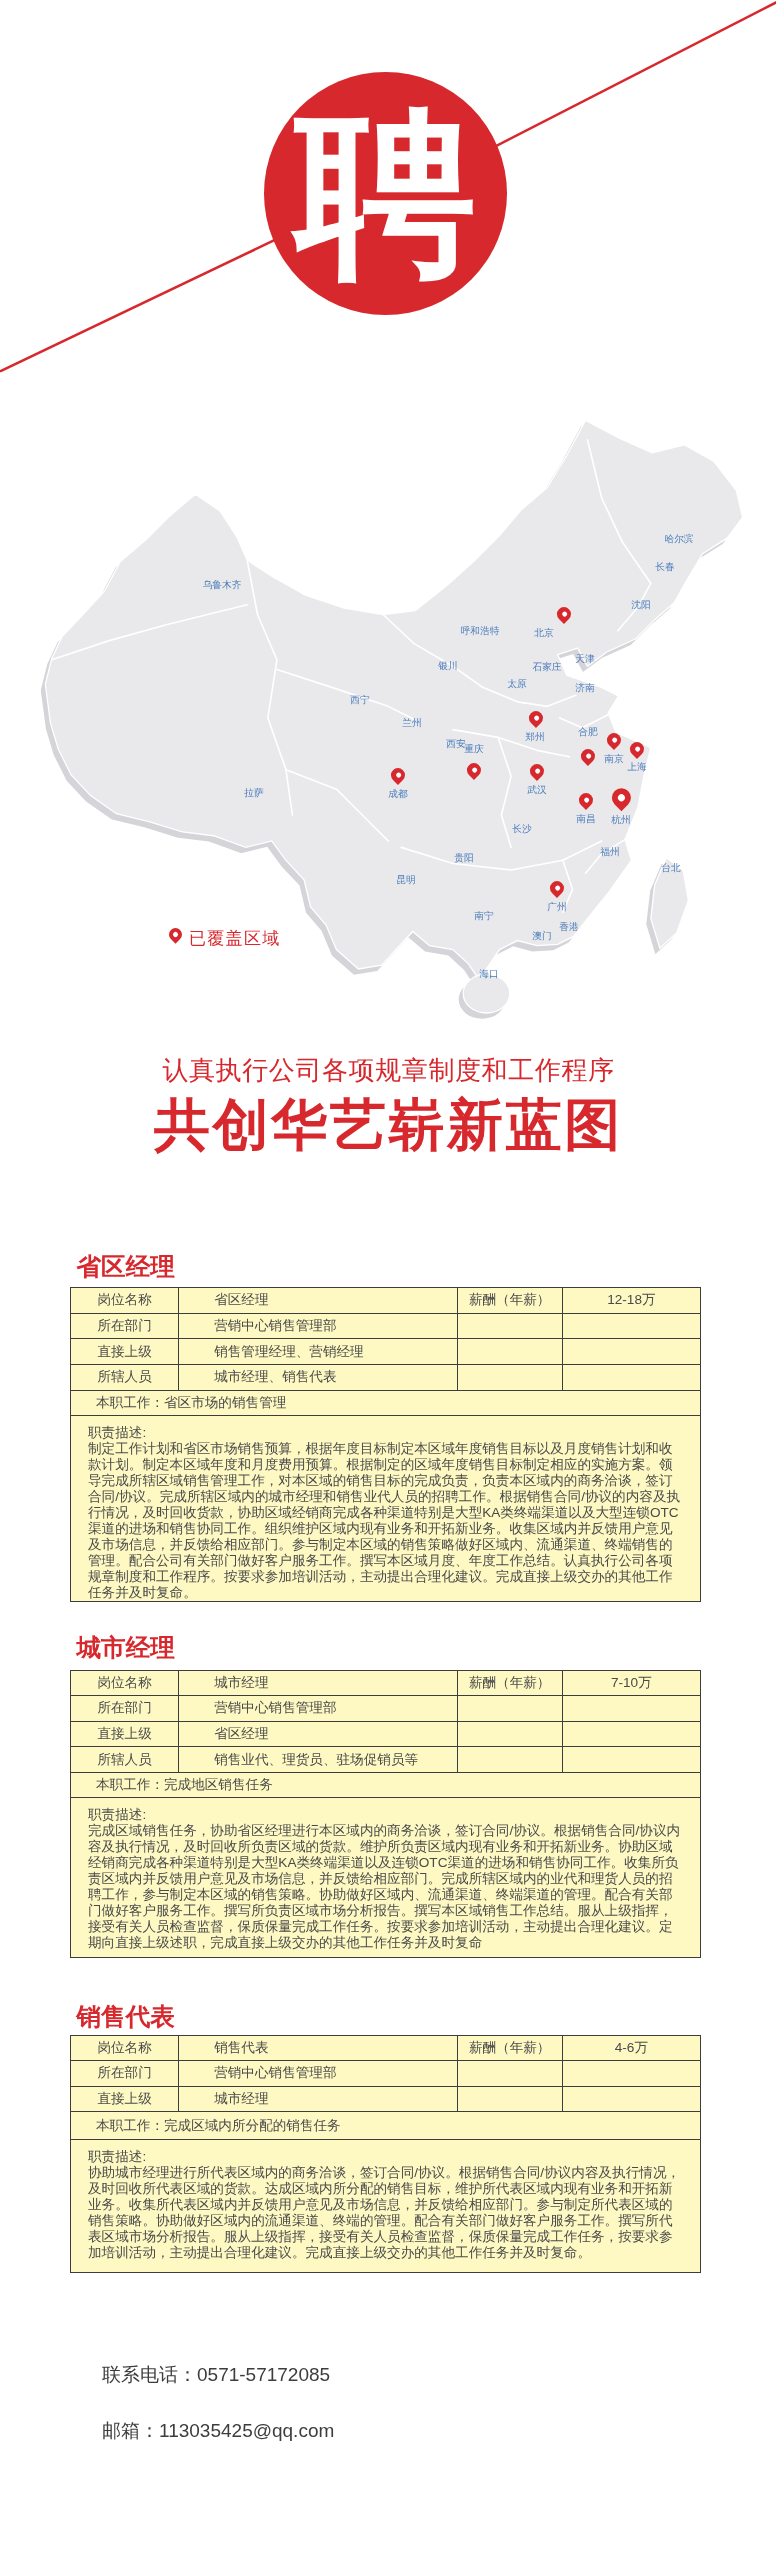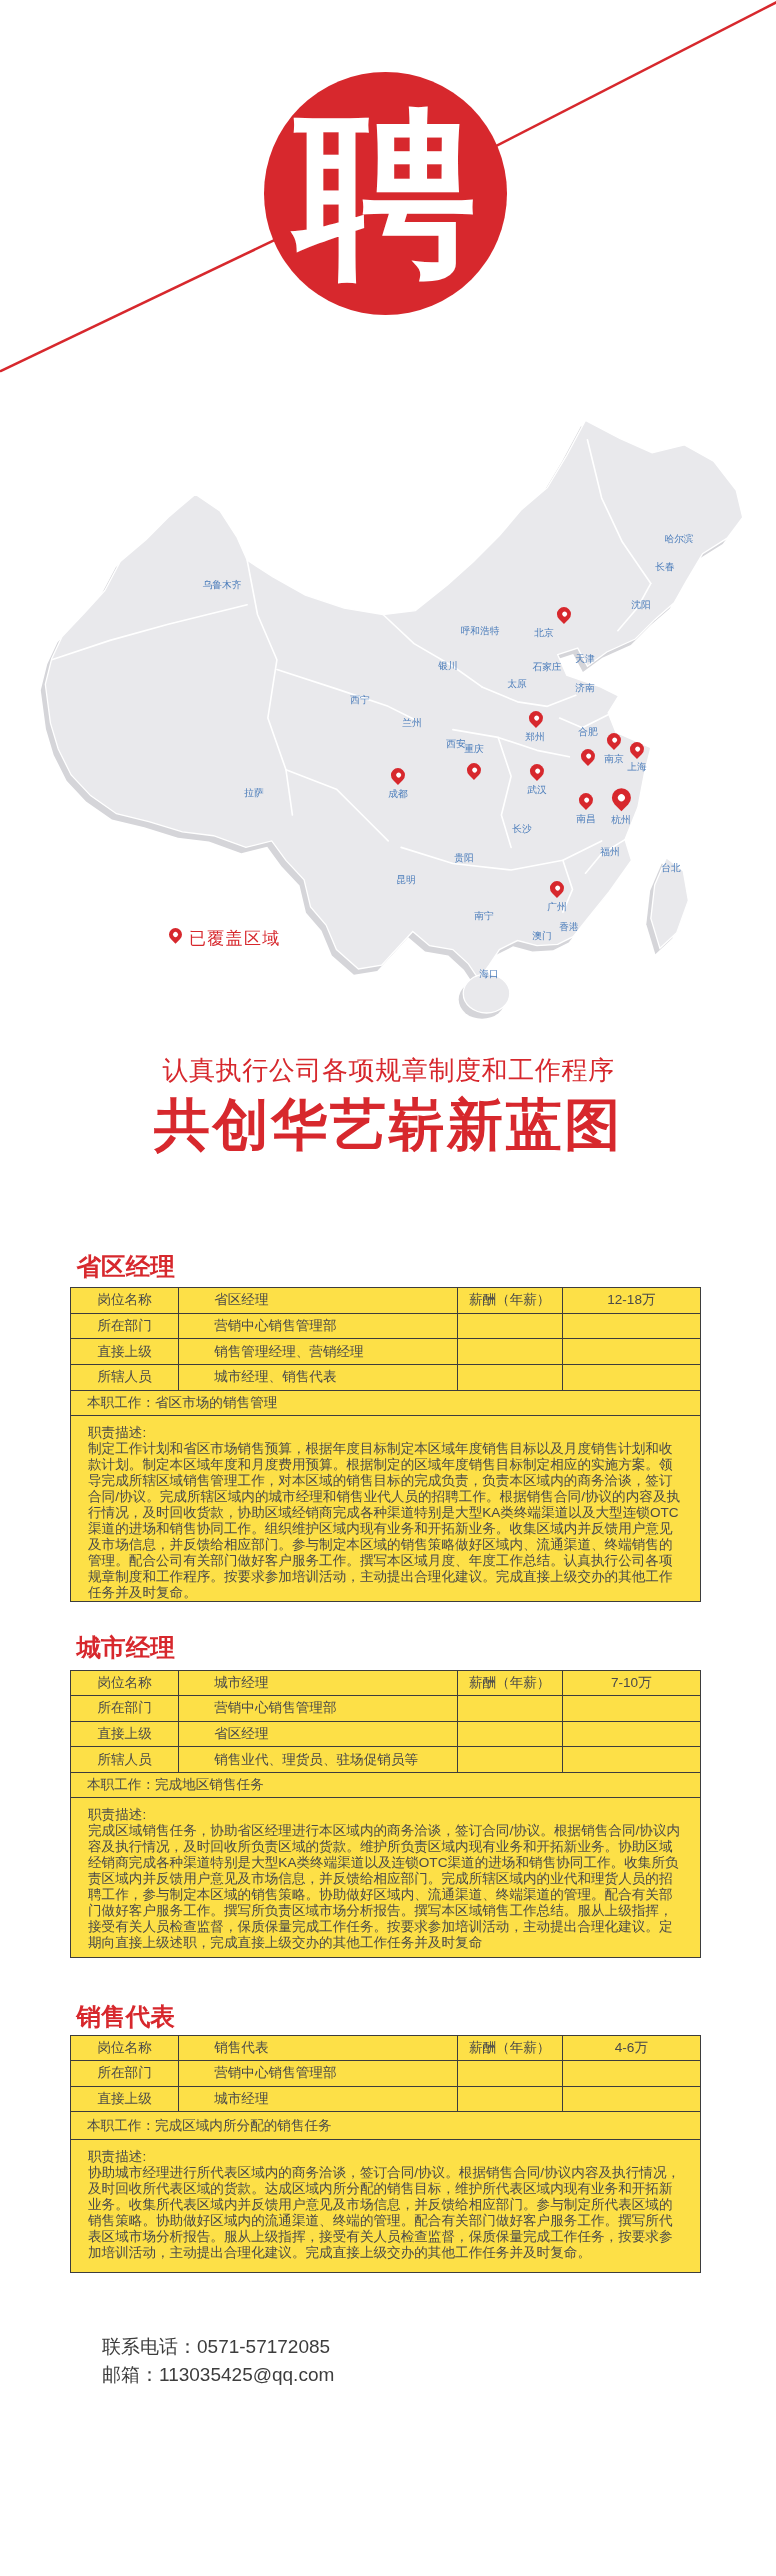--- a/index.html
+++ b/index.html
@@ -66,39 +66,39 @@
     font-size:24.6px;line-height:30px;font-weight:700;color:var(--accent);
     margin:0 0 5.2px 6.5px;
   }
   .job-1{top:1252px;}
   .job-2{top:1633px;}
   .job-2 h2{margin-bottom:6.5px;}
   .job-3{top:2002px;}
   .job-3 h2{margin-bottom:2.6px;}
   table.jt{
     width:630px;border-collapse:collapse;table-layout:fixed;
-    border:1.9px solid var(--border);background:#fde047;
+    border:1.9px solid var(--border);background:#fef9c3;
   }
   table.jt td{
     border:1.3px solid var(--border);height:24.6px;
     font-size:13.6px;color:var(--text);
   }
   td.c1,td.c3,td.c4{text-align:center;}
   td.c2{padding-left:35px;}
-  td.duty{padding-left:16px;}
+  td.duty{padding-left:25px;}
   td.desc{vertical-align:top;padding:9px 19.4px 0 17px;font-size:11.6px;line-height:16px;color:#555555;}
   .desc-label{margin-bottom:0;}
   .job-1 td.desc{height:168px;}
   .job-2 td.desc{height:150px;}
   .job-3 td.desc{height:123px;}
   .job-3 td.duty{height:27px;}
 
   
   .contact{position:absolute;left:102px;top:2333px;color:#3d3d3d;}
-  .contact div{font-size:19px;line-height:28px;}
+  .contact div{font-size:19px;line-height:28px;margin-top:28px;}
   .contact .addr{font-size:21px;}
 </style>
 </head>
 <body>
 
 <div class="page">
 
   <svg class="hero-svg" width="777" height="414" viewBox="0 0 1201 640">
     <line x1="0" y1="574" x2="500" y2="335" stroke="#d7282d" stroke-width="4"></line>
     <line x1="700" y1="260" x2="1201" y2="3" stroke="#d7282d" stroke-width="4"></line>

